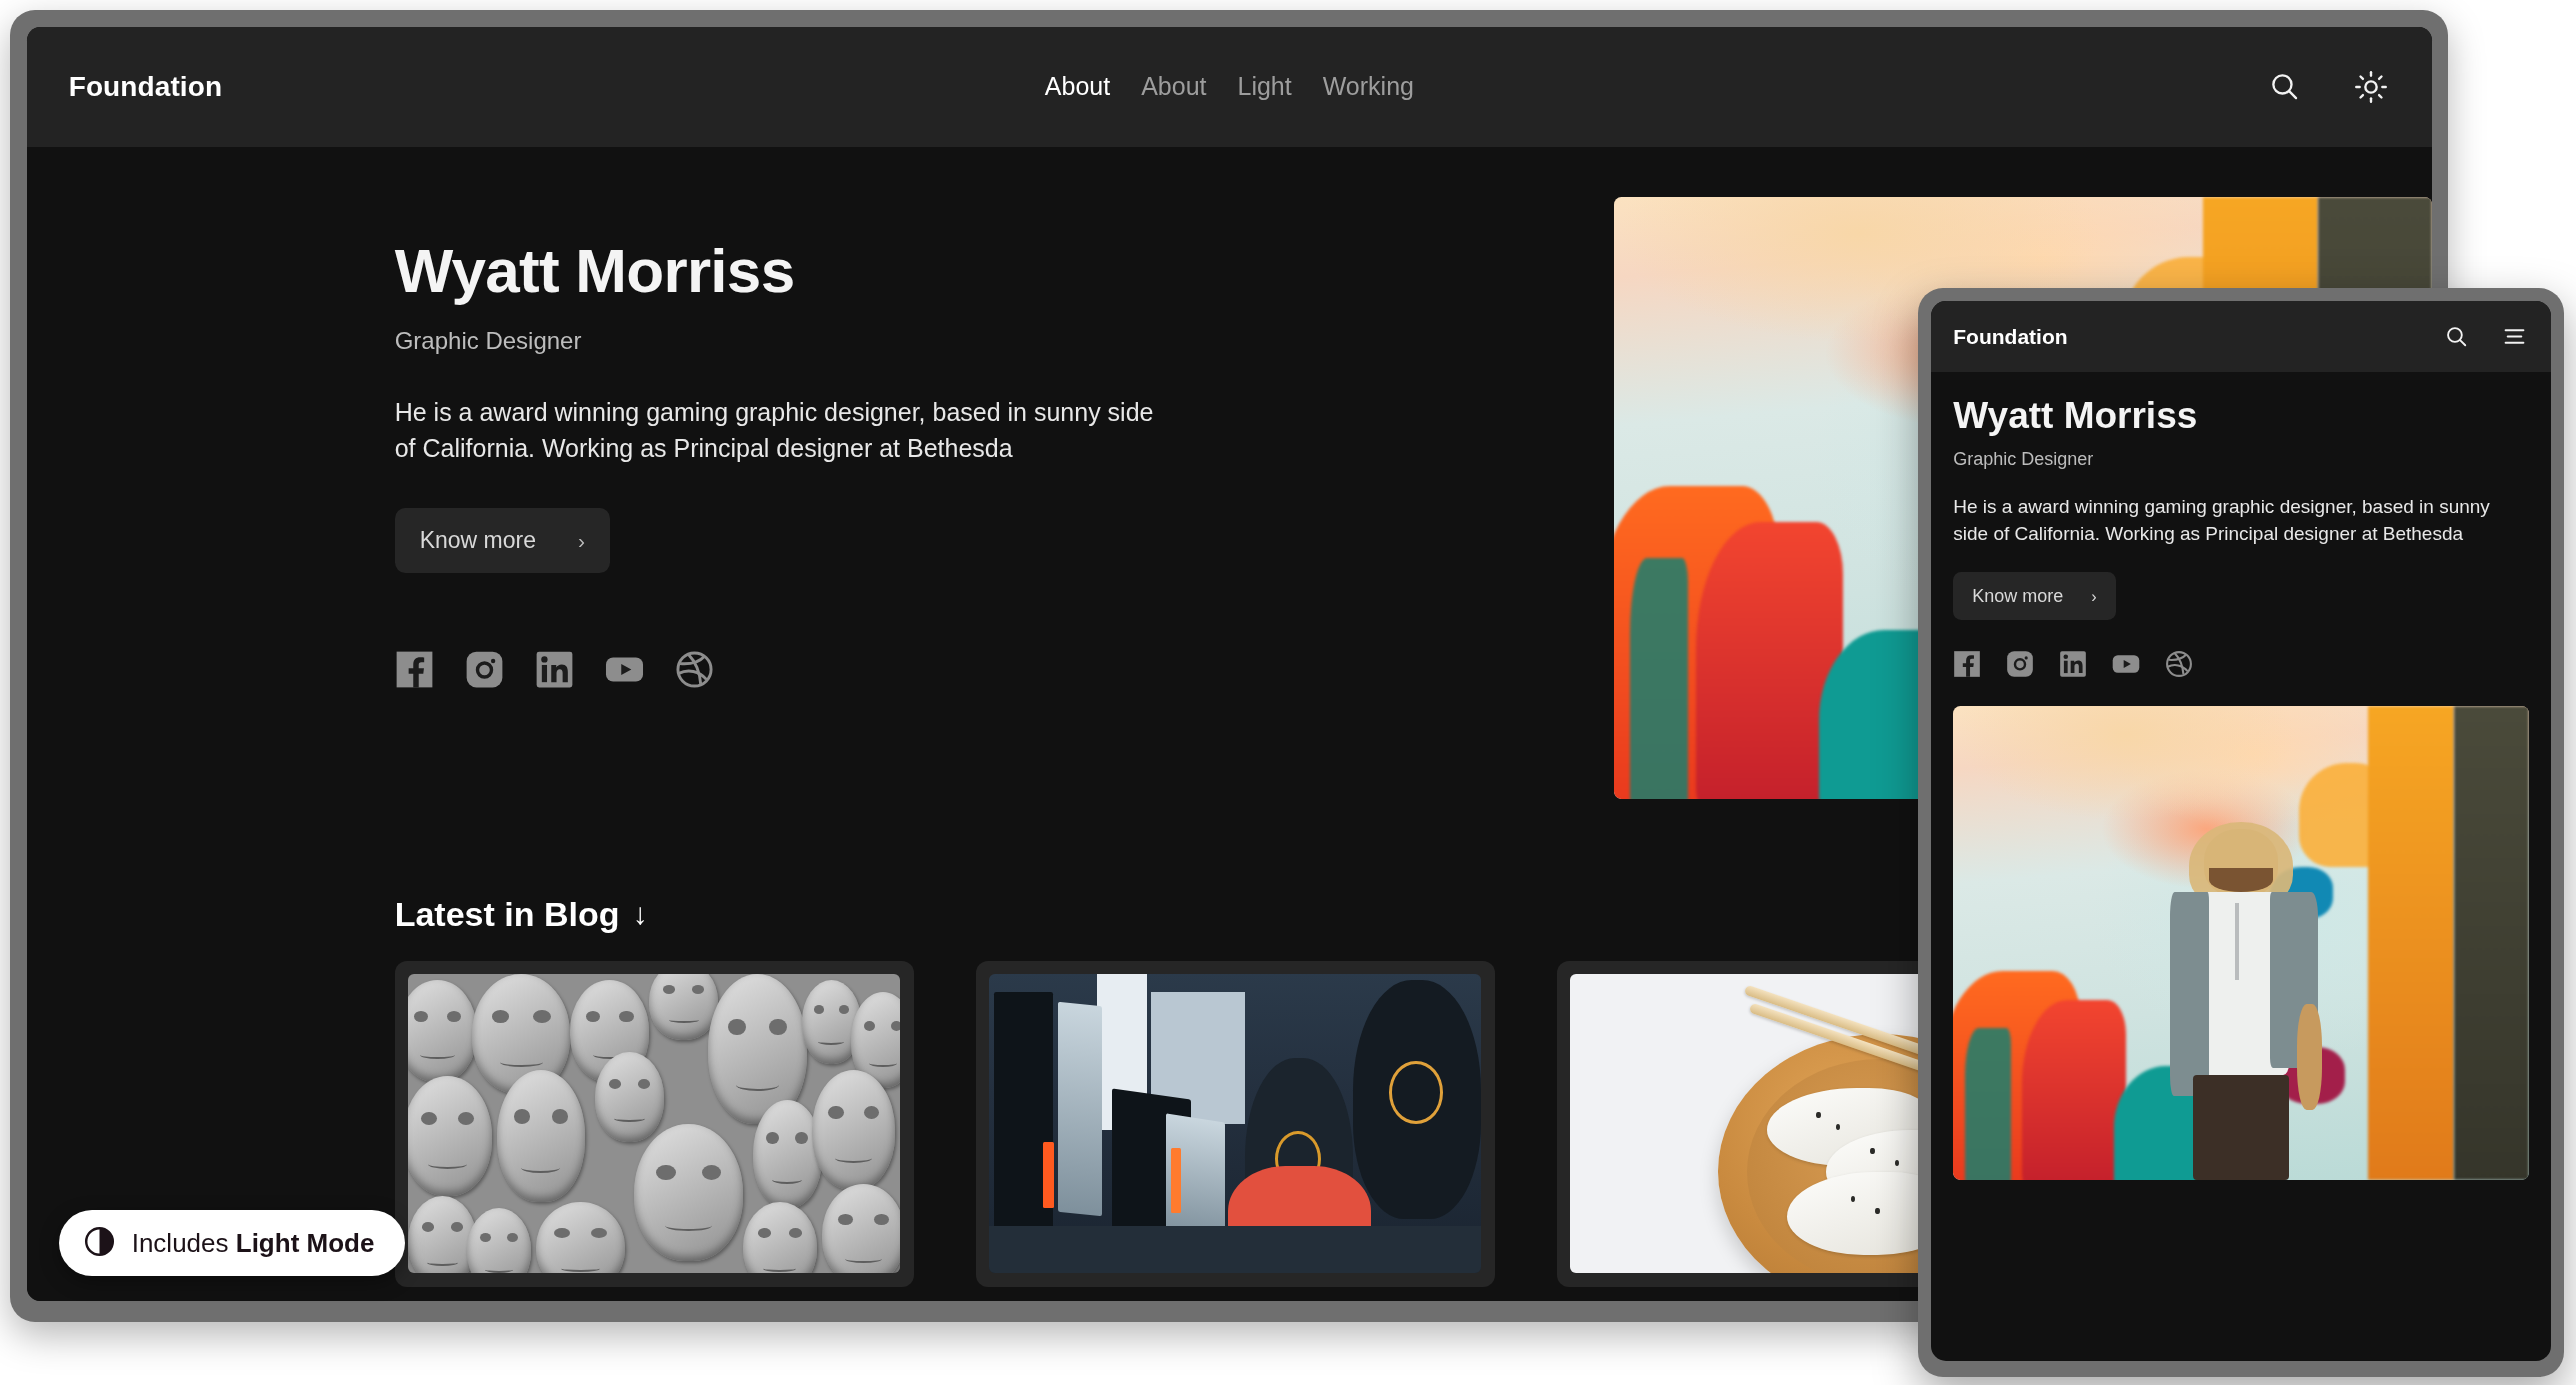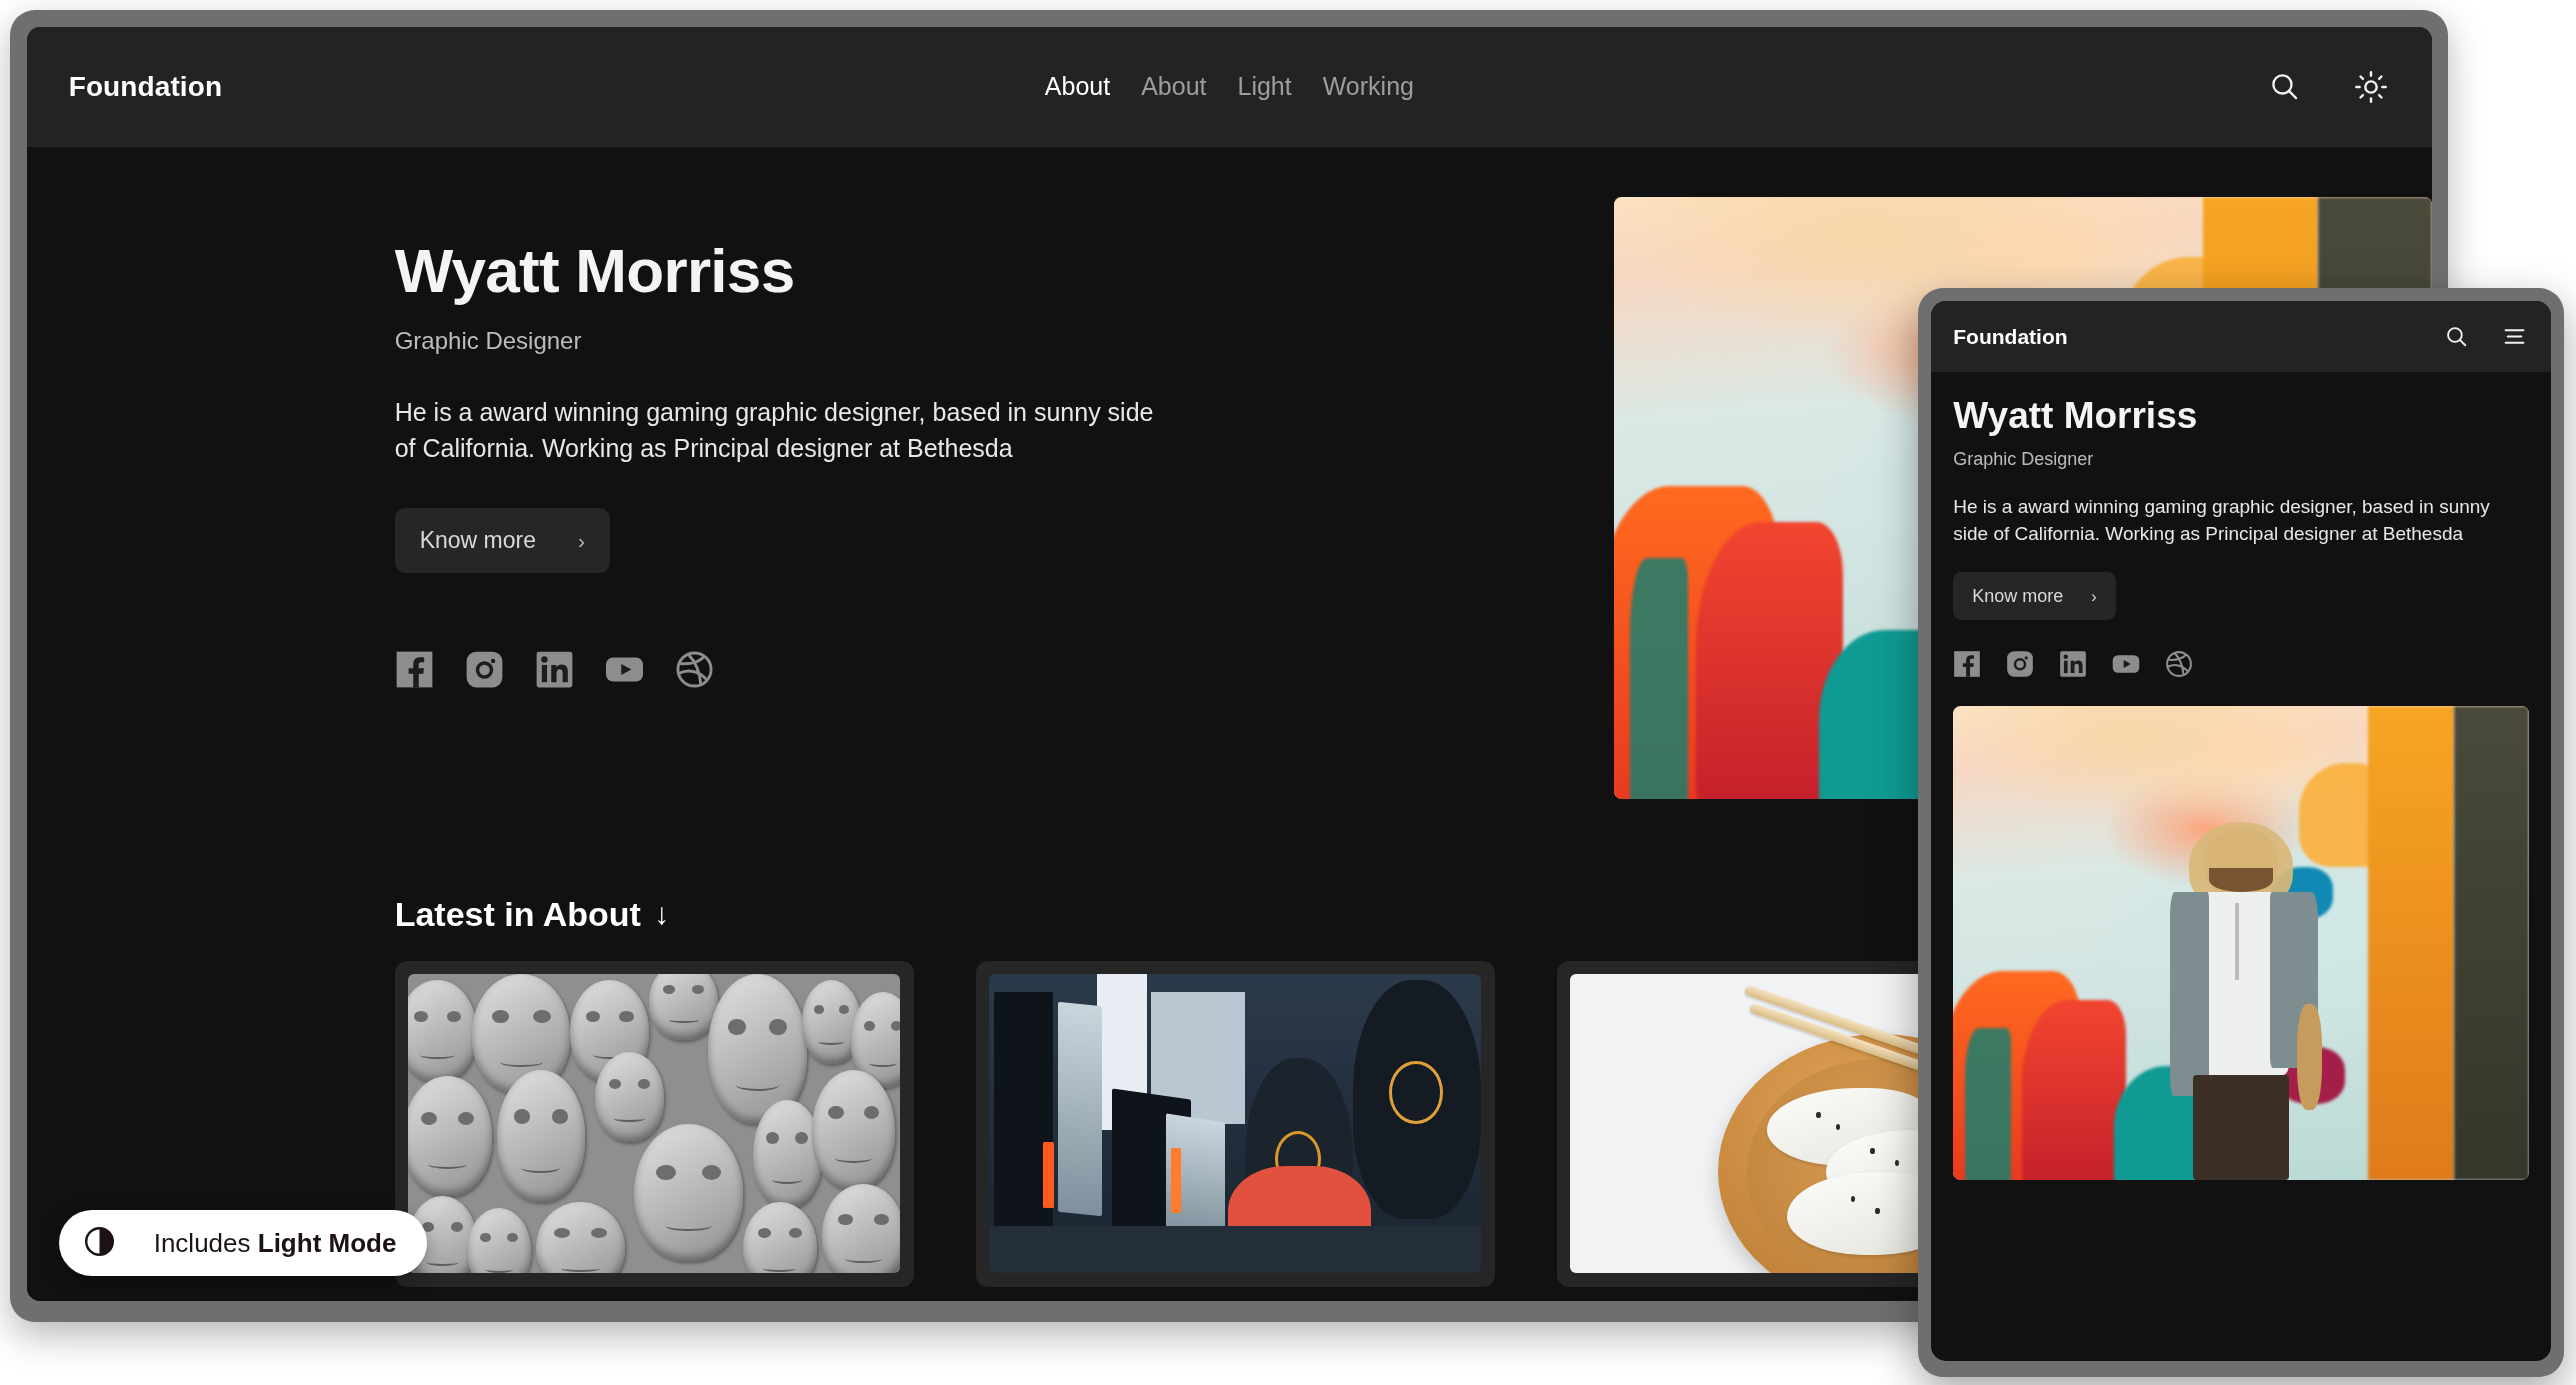--- a/index.html
+++ b/index.html
@@ -97,21 +97,21 @@
 
   
   .light-pill {
     position: absolute; left: 49px; bottom: 46px;
     background: #ffffff; border-radius: 740px;
     display: flex; align-items: center; gap: 16.3px;
     padding: 16.3px 31px 16.3px 25px;
     box-shadow: 0 6px 19px rgba(0,0,0,.35);
     cursor: pointer; z-index: 40;
   }
-  .pill-text { font-size: 26px; color: #1c1218; white-space: nowrap; margin-left: 22px; }
+  .pill-text { font-size: 26px; color: #1c1218; white-space: nowrap; }
   .pill-text b { font-weight: bold; }
 
   
   .mobile-frame {
     position: absolute; left: 1918px; top: 288px;
     width: 646px; height: 1089px;
     background: #6f6f6f; border-radius: 25px;
     padding: 13.3px 13.3px 16.3px 13.3px;
     box-shadow: 0 16.3px 44px rgba(0,0,0,.34);
     z-index: 30;
@@ -314,21 +314,21 @@
               <div style="position:absolute;left:6%;top:19%;width:24%;height:58%;background:#7d8d90;border-radius:12% 4% 6% 10%;"></div>
               <div style="position:absolute;right:2%;top:19%;width:30%;height:50%;background:#7d8d90;border-radius:4% 14% 16% 6%;"></div>
               <div style="position:absolute;right:0%;top:52%;width:15%;height:30%;background:#c79a5e;border-radius:40%;"></div>
               <div style="position:absolute;left:20%;top:70%;width:60%;height:30%;background:#3c2f26;border-radius:4%;"></div>
               <div style="position:absolute;left:46%;top:22%;width:3%;height:22%;background:#b9bcbd;"></div>
             </div>
           </div>
         </div>
 
         <div class="blog-head">
-          <span class="blog-title">Latest in About</span>
+          <span class="blog-title">Latest in Blog</span>
           <span class="blog-arrow">↓</span>
         </div>
 
         <div class="cards">
 
           <div class="card">
             <div class="card-img">
               <div class="stone-faces">
                 <div class="f" style="left:-2%;top:2%;width:16%;height:34%">
                     <div class="mouth"></div>

